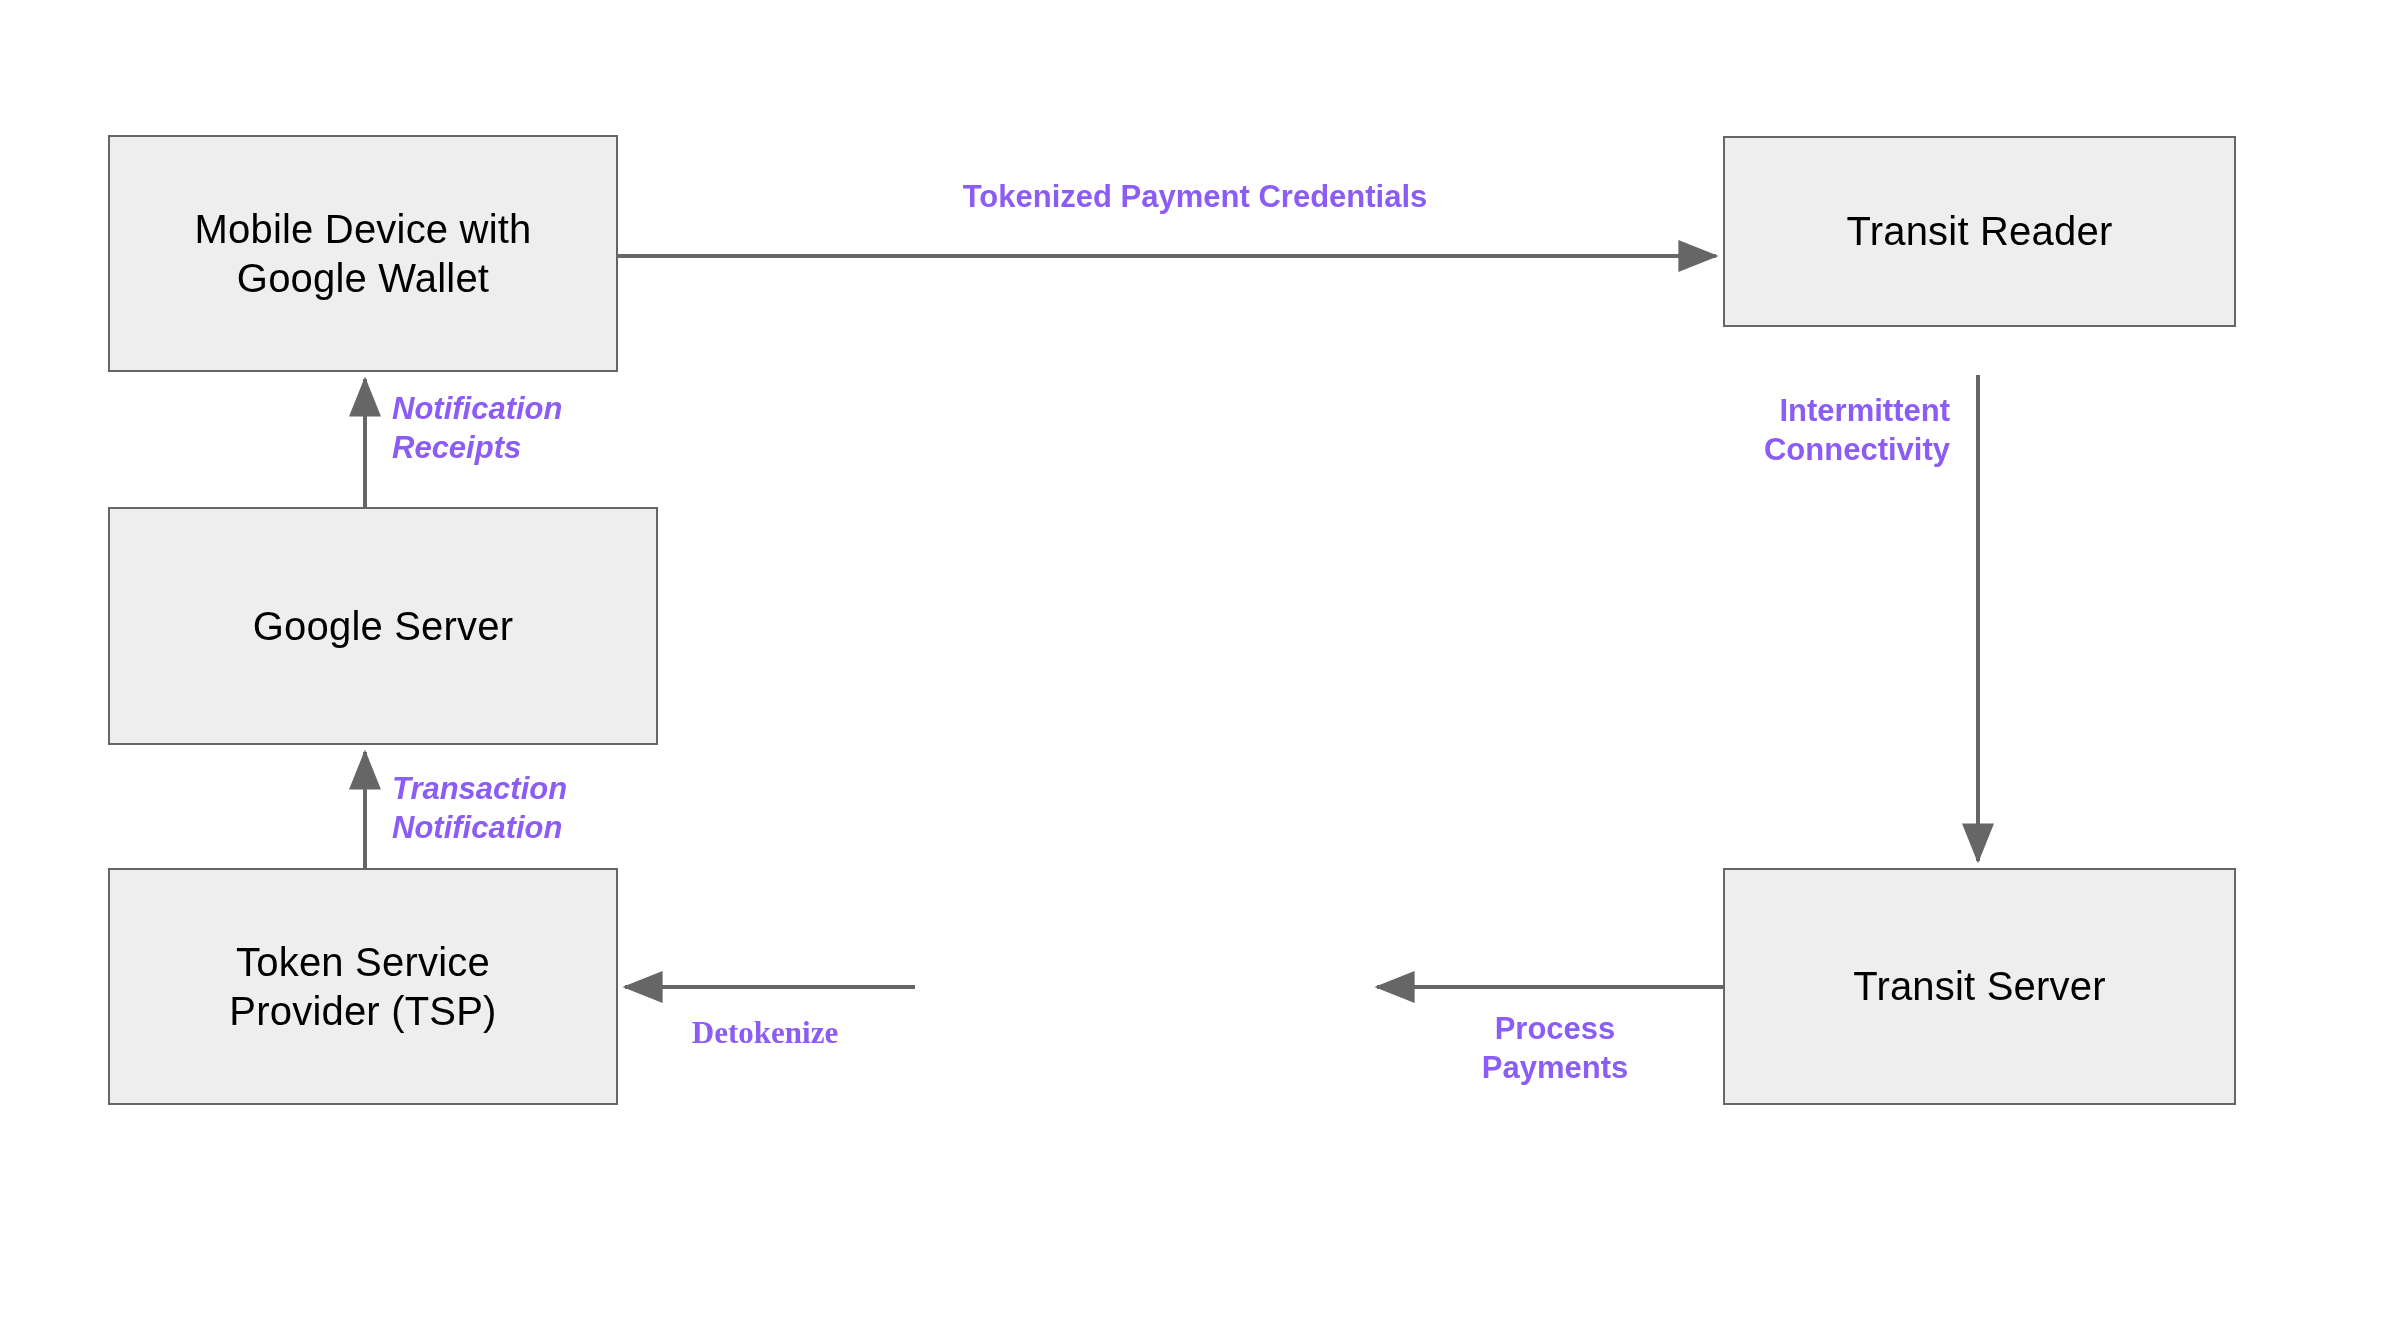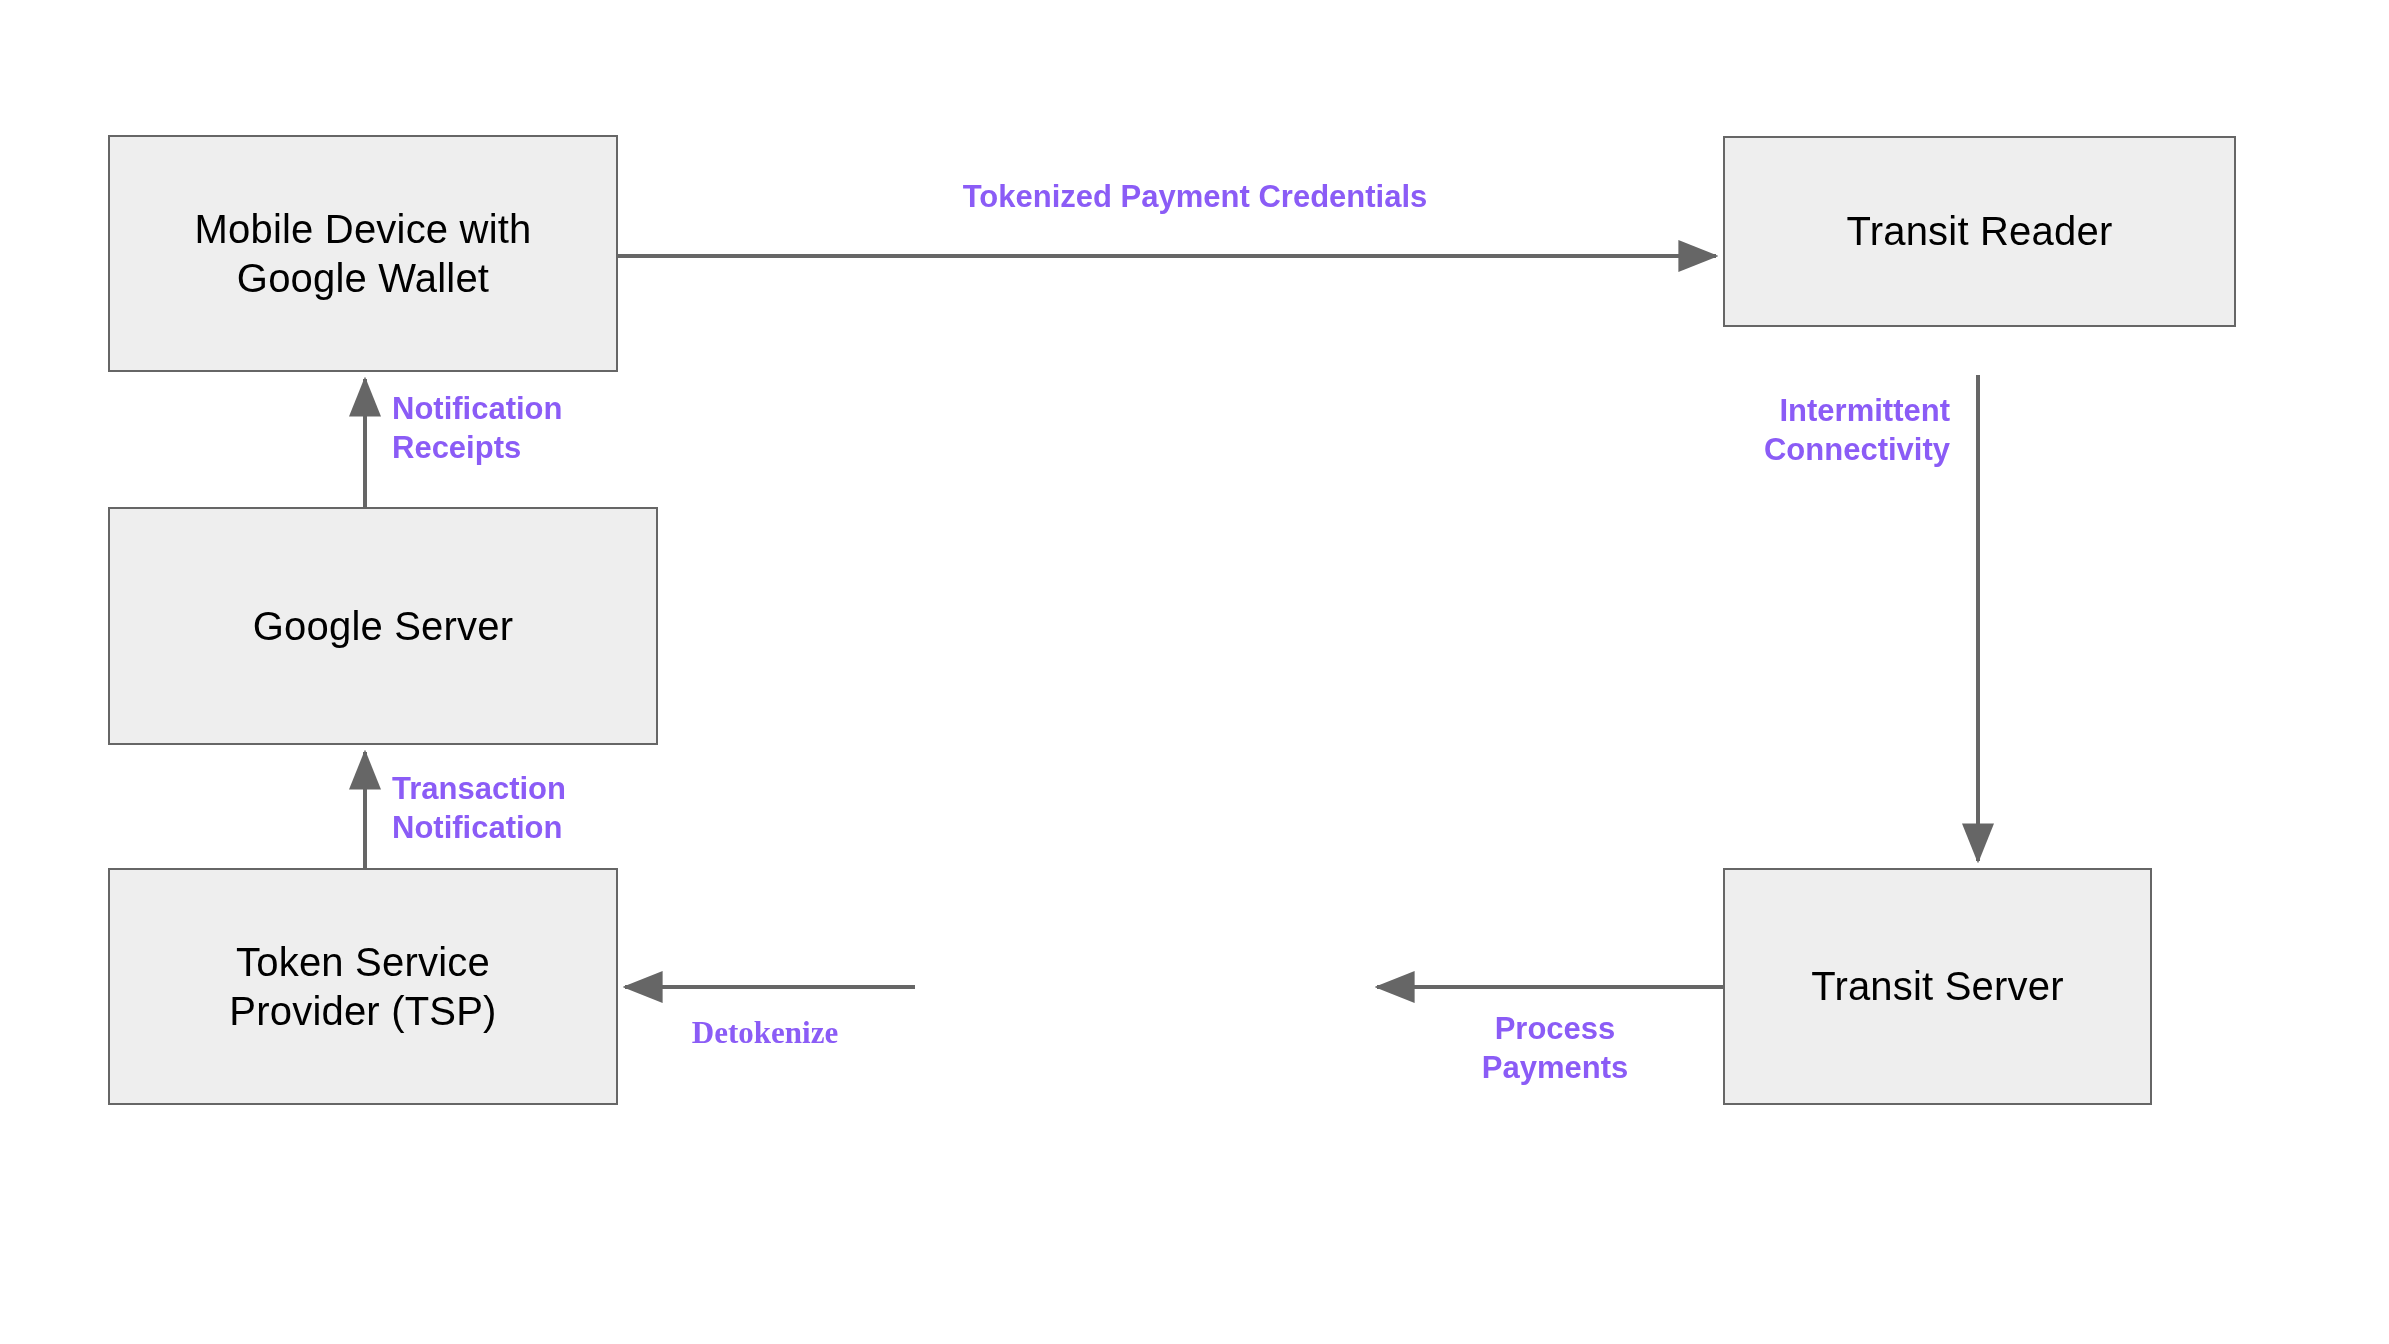--- a/index.html
+++ b/index.html
@@ -49,21 +49,21 @@
     font-family: "Liberation Sans", sans-serif;
     font-size: 31px;
     font-weight: 700;
     color: #8b5cf6;
     line-height: 1.25;
     white-space: pre-line;
     z-index: 3;
     background: transparent;
   }
   .el-center { text-align: center; }
-  .el-left   { text-align: left; }
+  .el-left   { text-align: left; font-style: italic; }
   .el-right  { text-align: right; }
 </style>
 </head>
 <body>
 
 <div id="canvas">
 
   <svg id="diagram-svg" viewBox="0 0 2389 1344" xmlns="http://www.w3.org/2000/svg">
     <defs>
       <marker id="arrowhead" markerWidth="10" markerHeight="8" refX="9.4" refY="4" orient="auto" markerUnits="strokeWidth">
@@ -108,21 +108,21 @@
   <div class="node" style="left:108px; top:507px; width:550px; height:238px;">
     <span class="node-label">Google Server</span>
   </div>
 
   <div class="node" style="left:108px; top:868px; width:510px; height:237px;">
     <span class="node-label">Token Service
 Provider (TSP)</span>
   </div>
 
 
-  <div class="node" style="left:1723px; top:868px; width:429px; height:237px;">
+  <div class="node" style="left:1723px; top:868px; width:513px; height:237px;">
     <span class="node-label">Transit Server</span>
   </div>
 
   <div class="edge-label el-center" style="left:830px; top:178px; width:730px;">Tokenized Payment Credentials</div>
 
   <div class="edge-label el-right" style="left:1640px; top:392px; width:310px;">Intermittent
 Connectivity</div>
 
 
   <div class="edge-label el-center" style="left:1400px; top:1010px; width:310px;">Process

